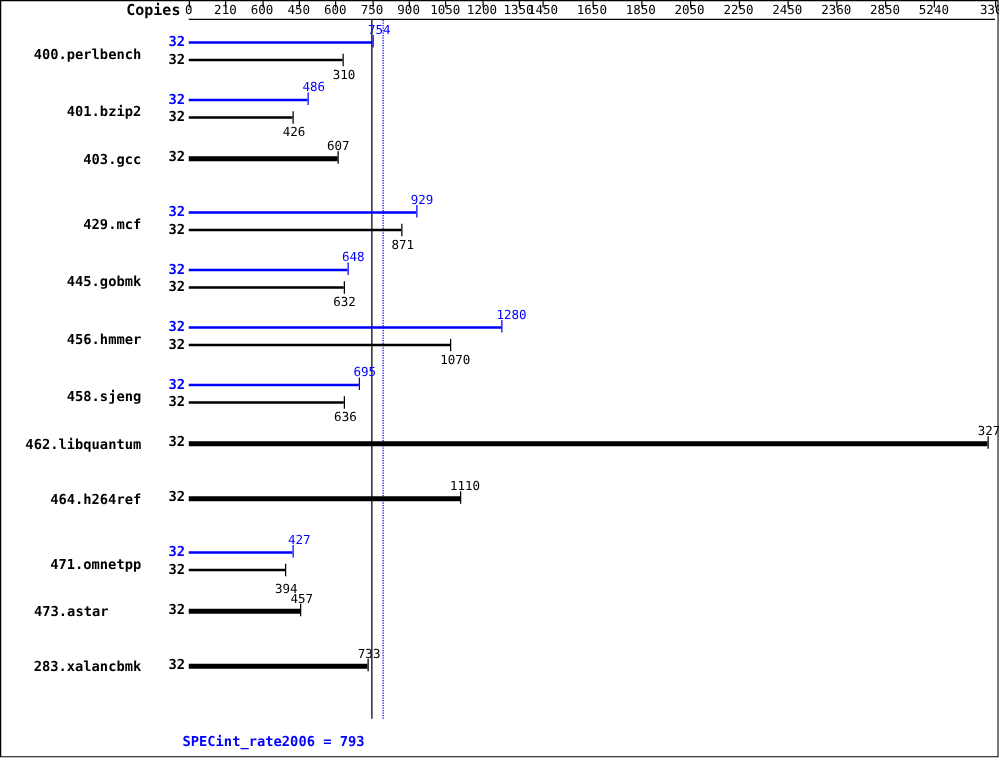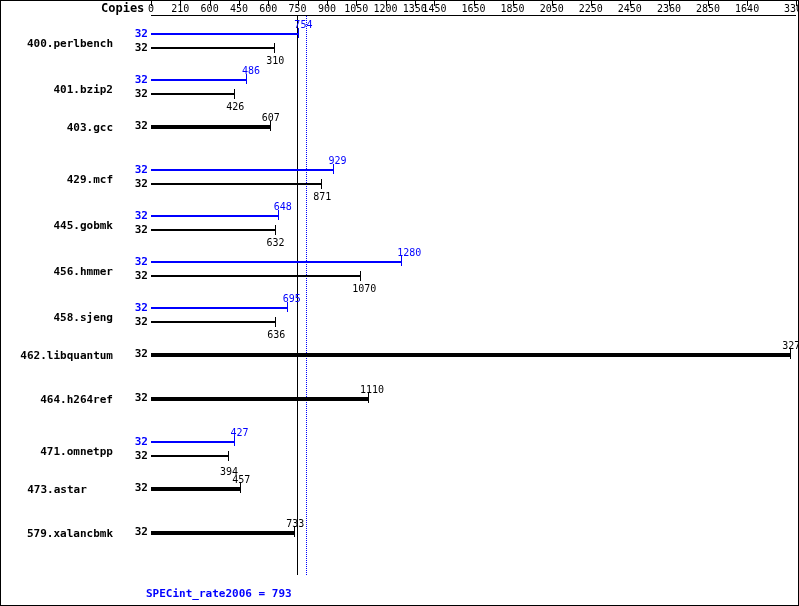--- a/index.html
+++ b/index.html
@@ -58,21 +58,21 @@
       <div class="ticklabel" style="left: 550.682px;">2050</div>
       <div class="tick" style="left: 589.773px;"></div>
       <div class="ticklabel" style="left: 589.773px;">2250</div>
       <div class="tick" style="left: 628.864px;"></div>
       <div class="ticklabel" style="left: 628.864px;">2450</div>
       <div class="tick" style="left: 667.955px;"></div>
       <div class="ticklabel" style="left: 667.955px;">2360</div>
       <div class="tick" style="left: 707.045px;"></div>
       <div class="ticklabel" style="left: 707.045px;">2850</div>
       <div class="tick" style="left: 746.136px;"></div>
-      <div class="ticklabel" style="left: 746.136px;">1640</div>
+      <div class="ticklabel" style="left: 746.136px;">5240</div>
       <div class="tick" style="left: 795px;"></div>
       <div class="ticklabel" style="left: 795px;">3300</div>
       <div style="position: absolute; left: 150px; right: 2px; top: 14px; height: 1px; background: rgb(0, 0, 0);"></div>
     </div>
   <div class="vline" id="vbase" style="left: 295.614px;"></div>
   <div class="vdash" id="vpeak" style="left: 304.995px;"></div>
   <div id="rows">
       <div class="row" style="top: 24px;">
         <div class="name" style="top: 12px;">400.perlbench</div>
         <div class="cop" style="color: rgb(0, 0, 255); top: 2px;">32</div>
@@ -172,21 +172,21 @@
         <div class="val" style="left: 219.009px; top: 17px; margin-top: 16px;">394</div>
       </div>
       <div class="row single" style="top: 478px;">
         <div class="name" style="top: 4px; text-align: center;">473.astar</div>
         <div class="cop" style="color: rgb(0, 0, 0); top: 2px;">32</div>
         <div class="bar thick" style="left: 150px; top: 8px; width: 89.3227px;"></div>
         <div class="cap" style="left: 239.323px; top: 4px;"></div>
         <div class="val" style="left: 231.323px; top: -5px;">457</div>
       </div>
       <div class="row single" style="top: 522px;">
-        <div class="name" style="top: 4px;">579.xalancbmk</div>
+        <div class="name" style="top: 4px;">283.xalancbmk</div>
         <div class="cop" style="color: rgb(0, 0, 0); top: 2px;">32</div>
         <div class="bar thick" style="left: 150px; top: 8px; width: 143.268px;"></div>
         <div class="cap" style="left: 293.268px; top: 4px;"></div>
         <div class="val" style="left: 285.268px; top: -5px;">733</div>
       </div>
     </div>
   <div class="ftr" id="fpeak" style="color: rgb(0, 0, 255); left: 144.995px; top: 586px;">SPECint_rate2006 = 793</div>
 </div>
 
 </body></html>

